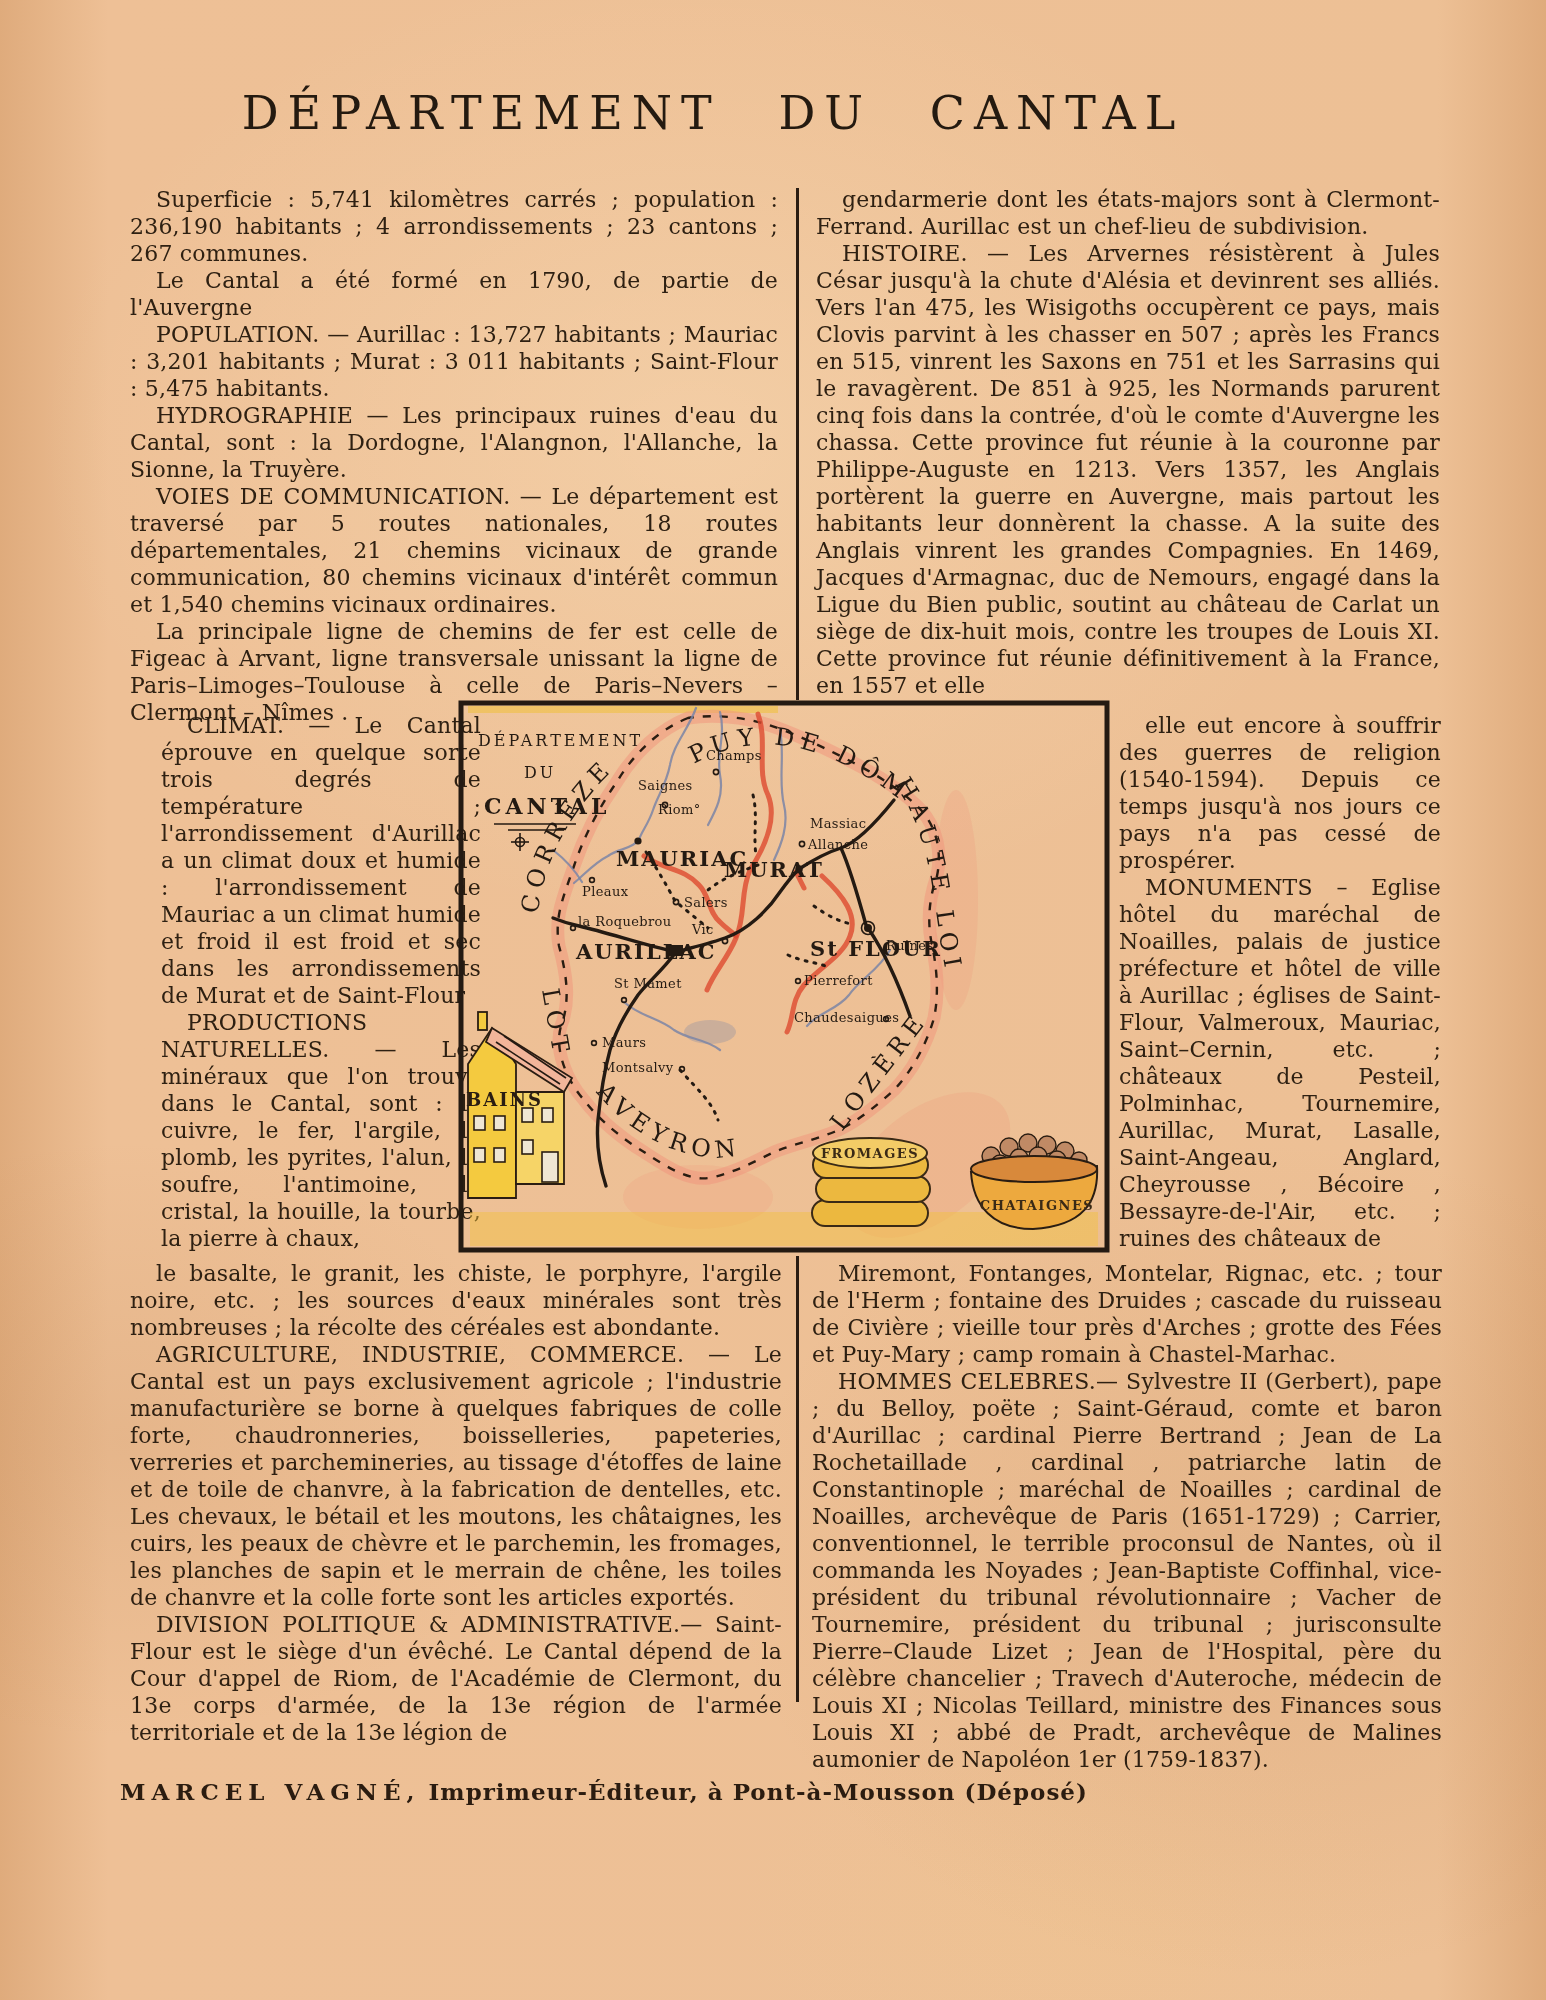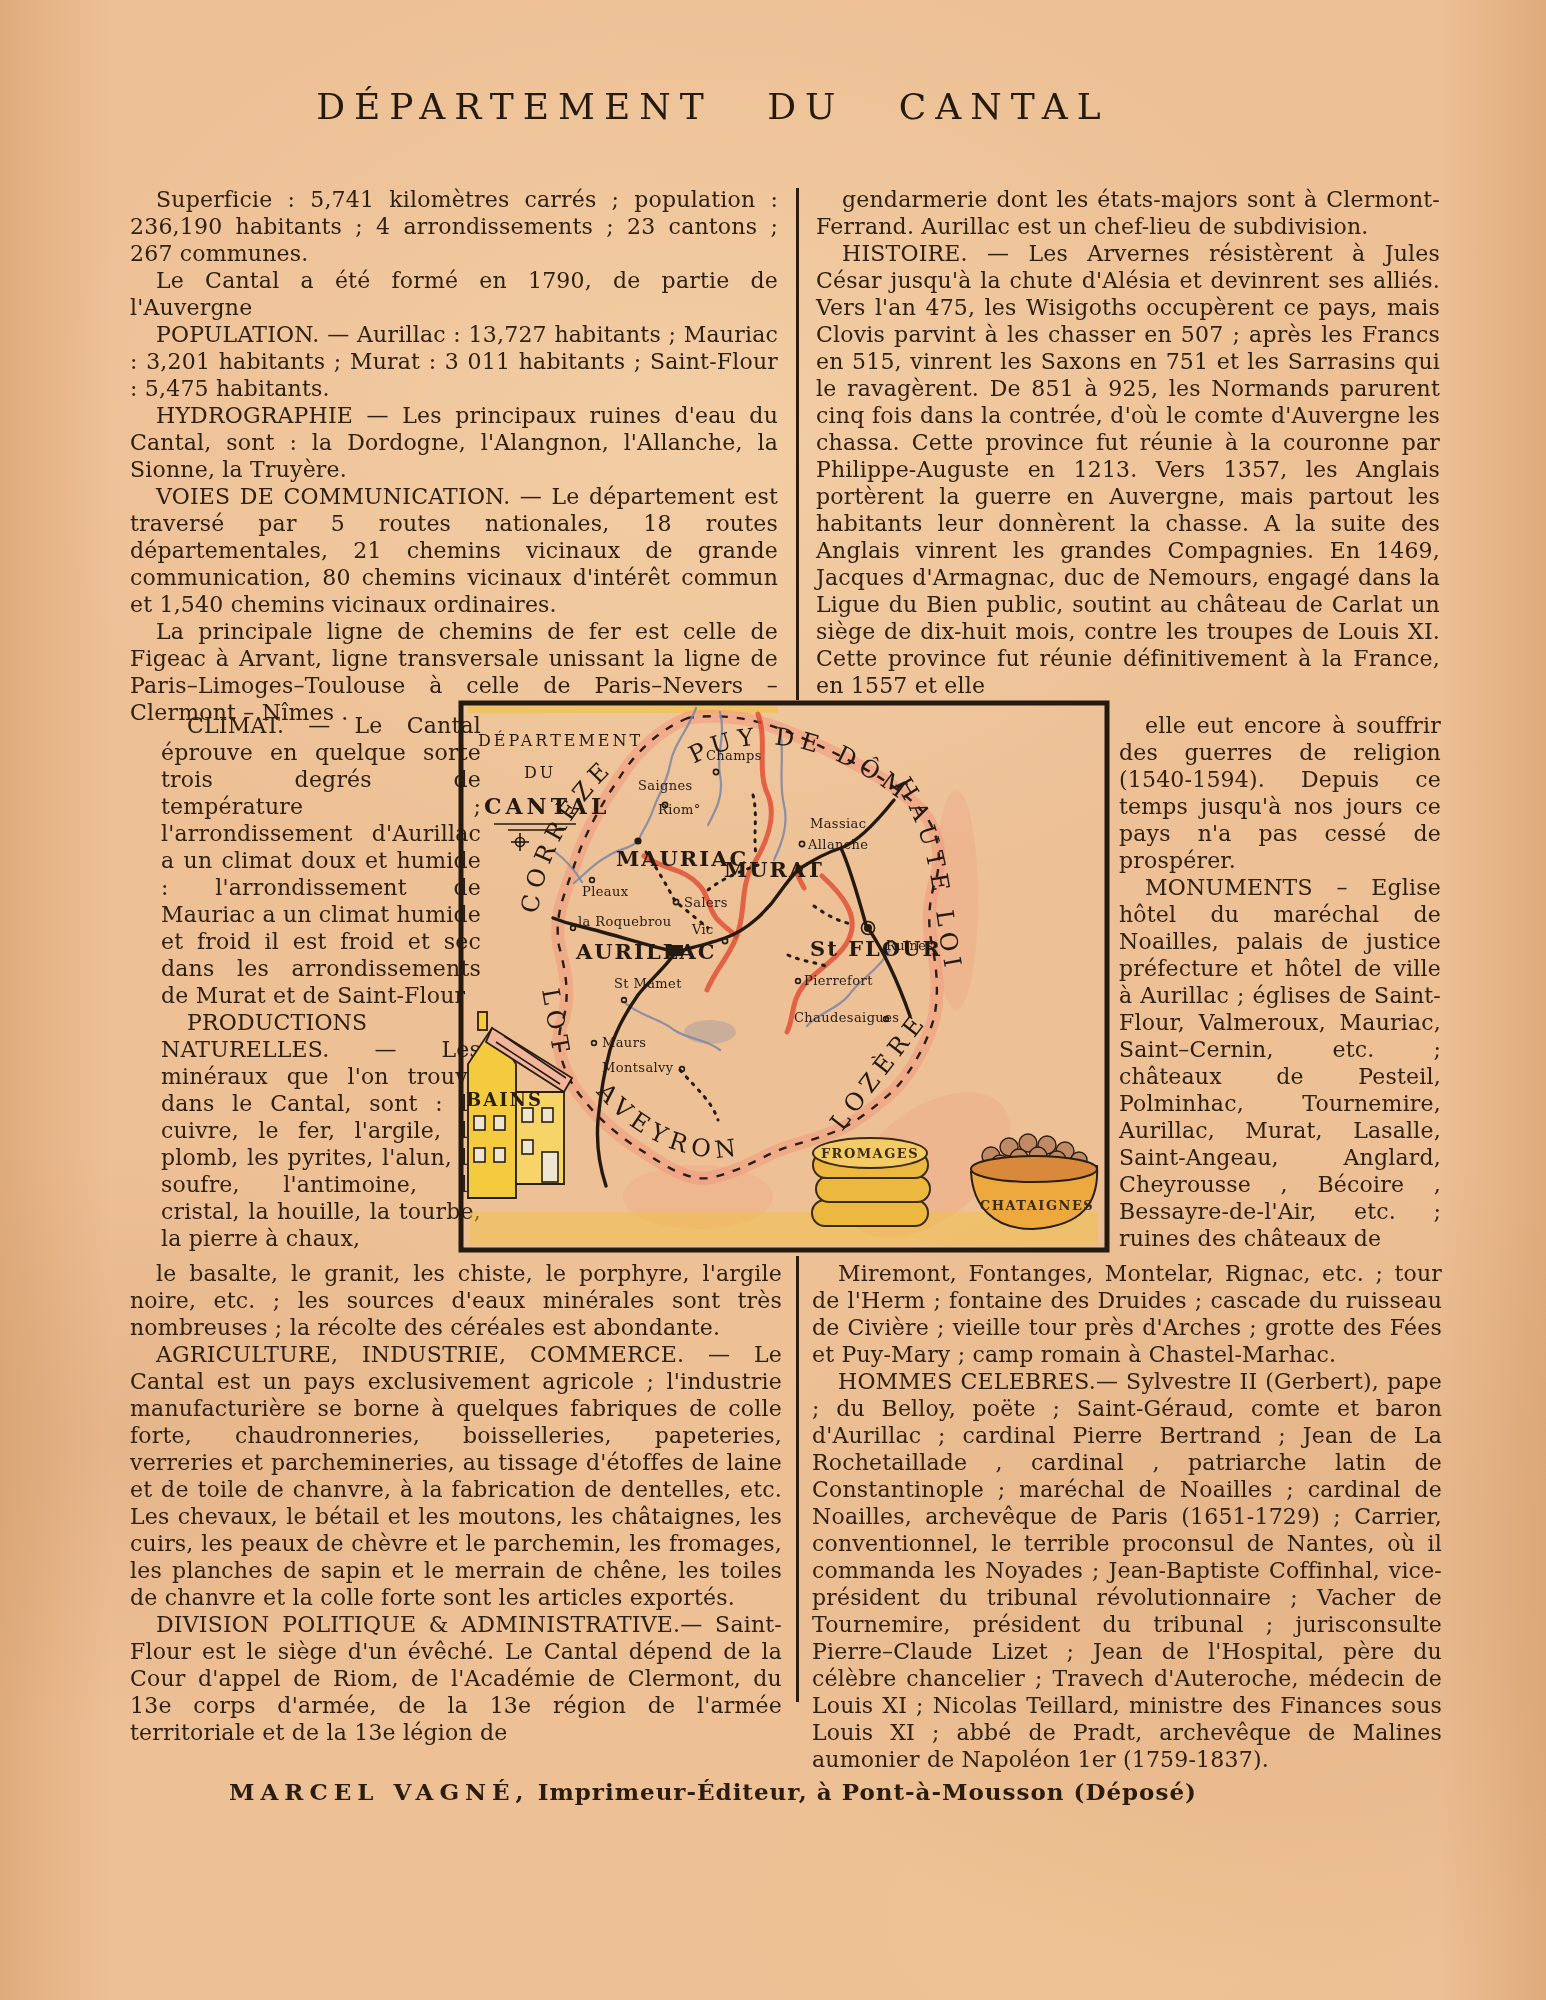--- a/index.html
+++ b/index.html
@@ -14,21 +14,21 @@
       radial-gradient(1100px 800px at 45% 22%, rgba(255,236,200,.30), transparent 60%),
       radial-gradient(900px 700px at 82% 78%, rgba(170,110,60,.14), transparent 60%),
       radial-gradient(700px 500px at 8% 72%, rgba(170,110,60,.13), transparent 60%),
       radial-gradient(500px 300px at 70% 96%, rgba(240,200,140,.25), transparent 70%),
       linear-gradient(90deg, #dfab7c, #eec096 7%, #edc095 93%, #dfab7c),
       #e9bc8f;
   }
   .title{
     position:absolute;left:0;right:120px;top:86px;
     text-align:center;
-    font-size:36px;letter-spacing:9px;word-spacing:34px;
+    font-size:46px;letter-spacing:9px;word-spacing:34px;
     color:#241a10;font-weight:500;
   }
   .tcol{position:absolute;}
   .tcol p{
     margin:0;padding:0;
     font-size:22px;line-height:27px;
     text-align:justify;text-indent:26px;
     letter-spacing:.2px;
   }
   #lt{left:130px;top:186px;width:648px;}
@@ -39,21 +39,21 @@
   #rb{left:812px;top:1260px;width:630px;}
   .divider{position:absolute;width:3px;background:#2b1d12;left:796px;}
   #div1{top:188px;height:512px;}
   #div2{top:1256px;height:446px;}
   .map-box{
     position:absolute;left:458px;top:700px;width:652px;height:664px;
   }
   .map-box svg{display:block;width:652px;height:553px;}
   .footer{
     position:absolute;left:120px;right:240px;top:1778px;
-    text-align:center;color:#2b1c10;
+    color:#2b1c10;
     font-size:23px;font-weight:bold;
   }
   .footer .fname{letter-spacing:6px;}
   .footer .frest{letter-spacing:1px;}
   
   .frame{fill:none;stroke:#241a12;stroke-width:5;}
   .pinkline{fill:none;stroke:#f0987d;stroke-width:13;stroke-opacity:.55;stroke-linejoin:round;stroke-linecap:round;}
   .dashline{fill:none;stroke:#2a1d12;stroke-width:2.4;stroke-dasharray:8 9;stroke-linejoin:round;}
   .river{fill:none;stroke:#7b85a6;stroke-width:2.2;stroke-opacity:.85;stroke-linecap:round;}
   .redroad{fill:none;stroke:#dd4a30;stroke-width:5;stroke-opacity:.8;stroke-linecap:round;}

